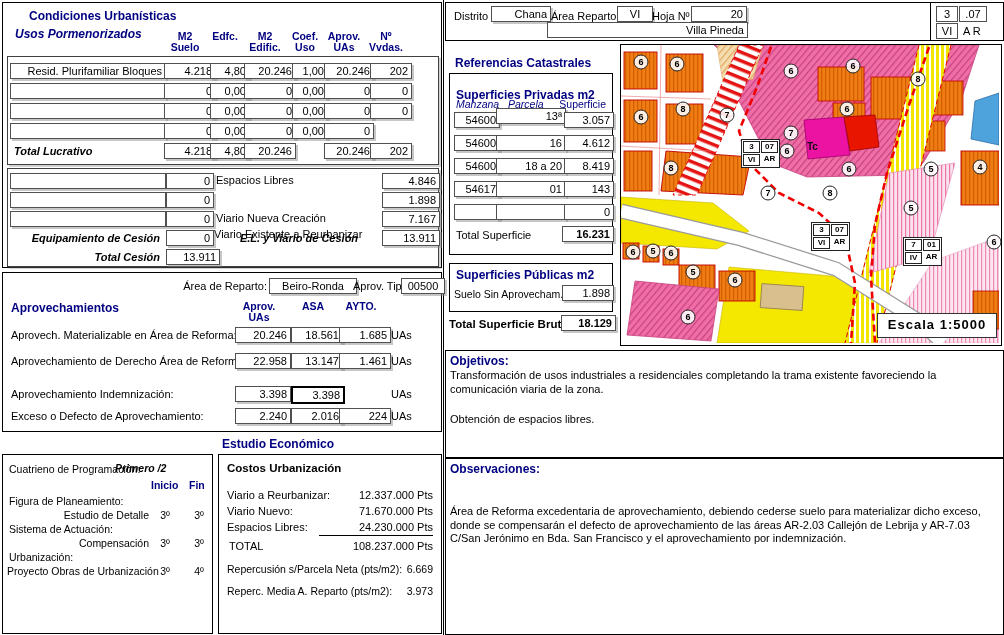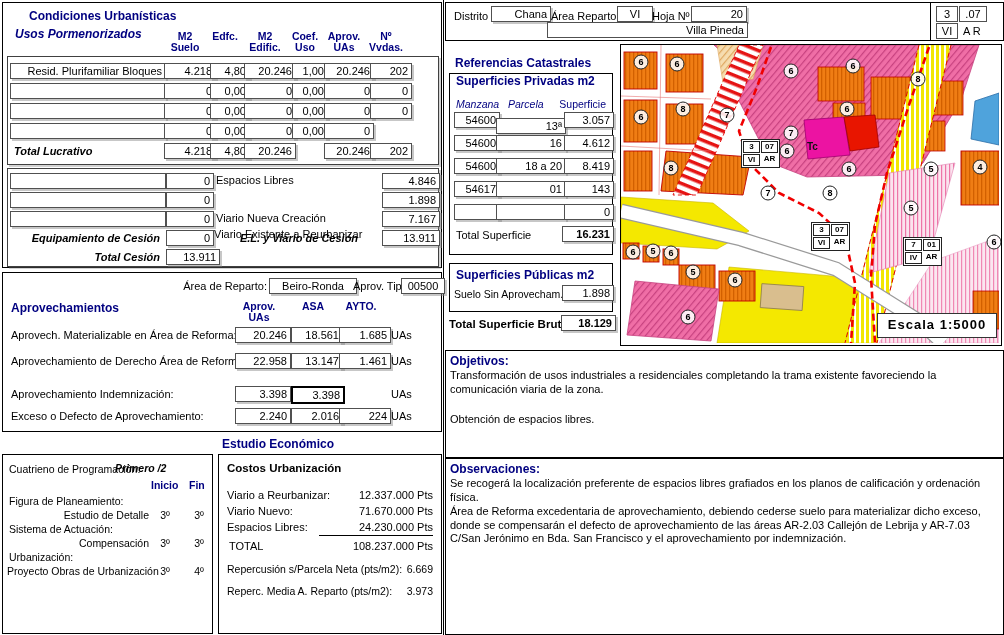--- a/index.html
+++ b/index.html
@@ -229,27 +229,27 @@
   </div>
   <div class="frame" style="left:930px;top:2px;width:72px;height:37px;">
     <div class="fld ctr" style="left:5px;top:3px;width:18px;box-shadow:none;padding:0 1px;">3</div>
     <div class="fld ctr" style="left:28px;top:3px;width:24px;box-shadow:none;padding:0 1px;">.07</div>
     <div class="fld ctr" style="left:5px;top:20px;width:18px;box-shadow:none;padding:0 1px;">VI</div>
     <div class="txt" style="left:32px;top:22px;">A R</div>
   </div>
 
   <div class="sect-title" style="left:455px;top:56px;">Referencias Catastrales</div>
   <div class="frame" style="left:449px;top:73px;width:162px;height:180px;">
-    <div class="sect-title" style="left:6px;top:0;position:absolute;">Superficies Privadas m2</div>
+    <div class="sect-title" style="left:6px;top:14px;position:absolute;">Superficies Privadas m2</div>
     <div class="txt sm it" style="left:6px;top:24px;color:#000080;">Manzana</div>
     <div class="txt sm it" style="left:58px;top:24px;color:#000080;">Parcela</div>
     <div class="txt sm" style="right:6px;top:24px;color:#000080;text-align:right;">Superficie</div>
     <div id="catRows" style="position:absolute;left:0;top:0;width:100%;height:100%;">
         <div class="fld tl" style="left: 4px; top: 38px; width: 38px;">54600</div>
-        <div class="fld tl" style="left: 46px; top: 44px; width: 62px;">13ª</div>
+        <div class="fld tl" style="left: 46px; top: 34px; width: 62px;">13ª</div>
         <div class="fld" style="left: 114px; top: 38px; width: 42px;">3.057</div>
         <div class="fld tl" style="left: 4px; top: 61px; width: 38px;">54600</div>
         <div class="fld tl" style="left: 46px; top: 61px; width: 62px;">16</div>
         <div class="fld" style="left: 114px; top: 61px; width: 42px;">4.612</div>
         <div class="fld tl" style="left: 4px; top: 84px; width: 38px;">54600</div>
         <div class="fld tl" style="left: 46px; top: 84px; width: 62px;">18 a 20</div>
         <div class="fld" style="left: 114px; top: 84px; width: 42px;">8.419</div>
         <div class="fld tl" style="left: 4px; top: 107px; width: 38px;">54617</div>
         <div class="fld tl" style="left: 46px; top: 107px; width: 62px;">01</div>
         <div class="fld" style="left: 114px; top: 107px; width: 42px;">143</div>
@@ -408,16 +408,15 @@
   </div>
 
   <div class="frame" style="left:445px;top:350px;width:557px;height:106px;">
     <div class="sect-title" style="left:4px;top:3px;position:absolute;">Objetivos:</div>
     <div class="para" style="left:4px;top:62px;width:547px;">Obtención de espacios libres.</div>
     <div class="para" style="left:4px;top:18px;width:547px;">Transformación de usos industriales a residenciales completando la trama existente favoreciendo la comunicación viaria de la zona.</div>
   </div>
 
   <div class="frame" style="left:445px;top:458px;width:557px;height:175px;">
     <div class="sect-title" style="left:4px;top:3px;position:absolute;">Observaciones:</div>
-    <div class="para" style="left:4px;top:18px;width:547px;">Se recogerá la localización preferente de espacios libres grafiados en los planos de calificación y ordenación física.</div>
     <div class="para" style="left:4px;top:46px;width:547px;">Área de Reforma excedentaria de aprovechamiento, debiendo cederse suelo para materializar dicho exceso, donde se compensarán el defecto de aprovechamiento de las áreas AR-2.03 Callejón de Lebrija y AR-7.03 C/San Jerónimo en Bda. San Francisco y el aprovechamiento por indemnización.</div>
   </div>
 </div>
 
 </body></html>

